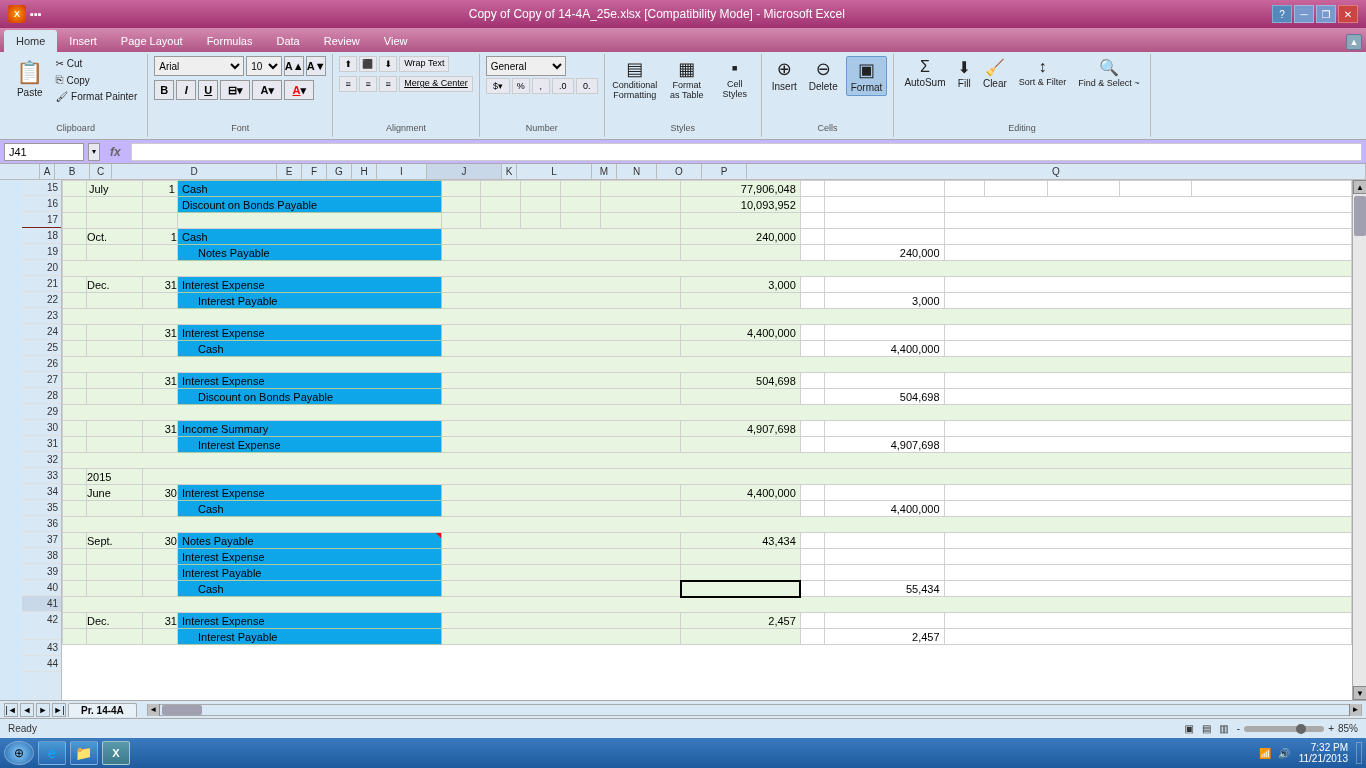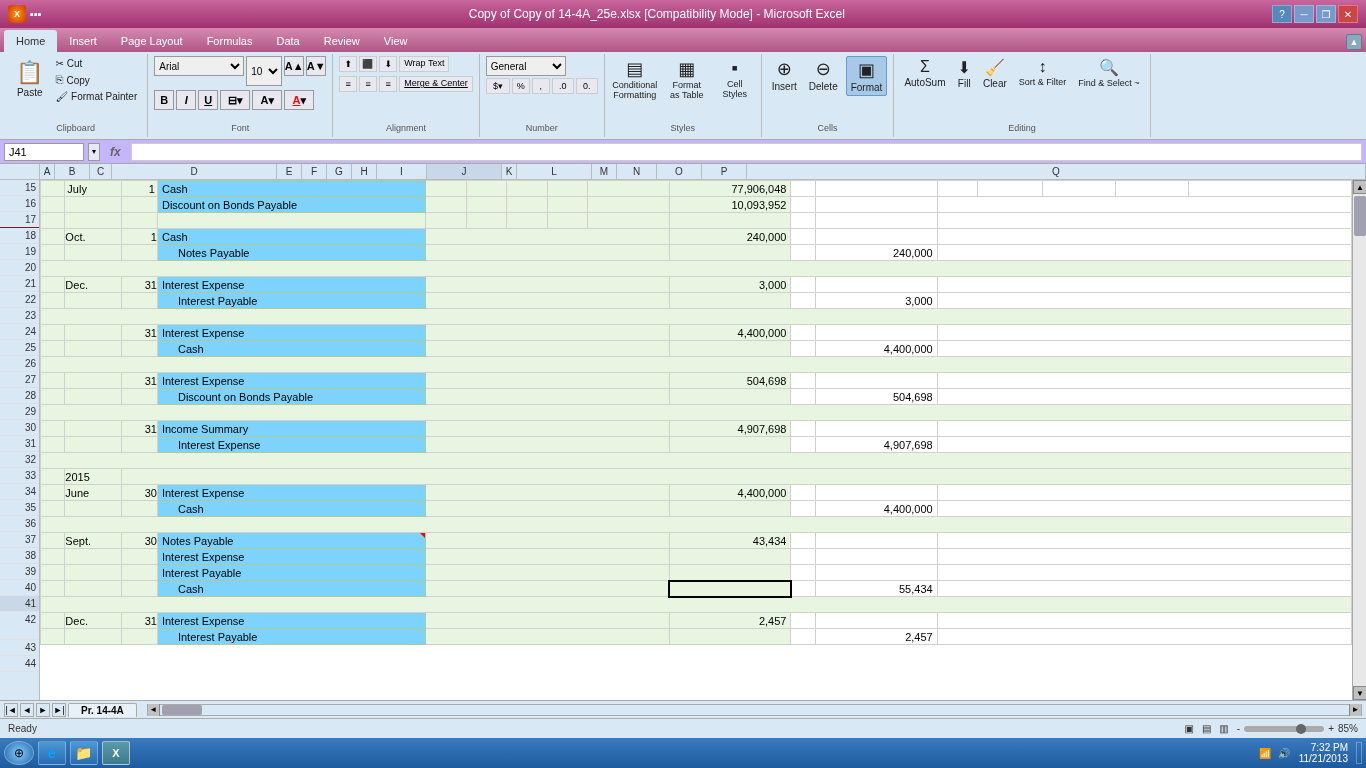--- a/index.html
+++ b/index.html
@@ -99,21 +99,21 @@
       height: 16px;
       line-height: 16px;
       text-align: right;
       padding-right: 3px;
       font-size: 10px;
       color: #333;
       border-bottom: 1px solid #e0e0e0;
     }
 
     .green-bg { background-color: #e8f5e0; }
-    .account-cell { background-color: #7dd3fc; border: 1px solid #b0c8a0; }
+    .account-cell { background-color: #0ea5e9; border: 1px solid #b0c8a0; }
     .number-cell { text-align: right; background-color: #e8f5e0; }
 
     
     #status-bar {
       background: #d9e8f5;
       height: 20px;
       border-top: 1px solid #aaa;
       display: flex;
       align-items: center;
       justify-content: space-between;
@@ -132,21 +132,21 @@
       height: 30px;
       background: linear-gradient(to bottom, #3a7abf, #1e5a9e);
       display: flex;
       align-items: center;
       padding: 0 4px;
       gap: 4px;
       z-index: 100;
     }
 
     .font-select { width: 90px; height: 20px; font-size: 10px; border: 1px solid #999; }
-    .font-size-select { width: 36px; height: 30px; font-size: 10px; border: 1px solid #999; }
+    .font-size-select { width: 36px; height: 20px; font-size: 10px; border: 1px solid #999; }
     .font-btn { width: 20px; height: 20px; border: 1px solid #999; background: #e8e8f0; cursor: pointer; font-size: 11px; font-weight: bold; display: flex; align-items: center; justify-content: center; }
     .font-row { display: flex; gap: 2px; margin-bottom: 2px; }
     .align-btn { width: 18px; height: 16px; border: 1px solid #ccc; background: #e8e8f0; cursor: pointer; font-size: 9px; display: flex; align-items: center; justify-content: center; }
   </style>
 </head>
 <body>
 
 <div id="titlebar">
   <div style="display:flex;align-items:center;gap:4px;">
     <div style="width:18px;height:18px;background:radial-gradient(circle,#ff9900,#cc3300);border-radius:3px;display:flex;align-items:center;justify-content:center;color:white;font-size:9px;font-weight:bold;">X</div>
@@ -352,21 +352,21 @@
   <div class="col-header" style="width:75px;min-width:75px;background:#c8d8e8;">J</div>
   <div class="col-header" style="width:15px;min-width:15px;">K</div>
   <div class="col-header" style="width:75px;min-width:75px;">L</div>
   <div class="col-header" style="width:25px;min-width:25px;">M</div>
   <div class="col-header" style="width:40px;min-width:40px;">N</div>
   <div class="col-header" style="width:45px;min-width:45px;">O</div>
   <div class="col-header" style="width:45px;min-width:45px;">P</div>
   <div class="col-header" style="flex:1;">Q</div>
 </div>
 
-<div style="display:flex;height:calc(768px - 28px - 24px - 88px - 24px - 16px - 38px - 30px);overflow:hidden;">
+<div style="display:flex;height:calc(768px - 28px - 24px - 88px - 24px - 16px - 38px - 30px);overflow:hidden;padding-left:22px;">
 
   <div id="row-numbers" style="width:40px;min-width:40px;border-right:1px solid #bbb;background:#d9e8f5;overflow:hidden;">
     <div class="row-num" style="height:16px;line-height:16px;text-align:right;padding-right:3px;font-size:10px;color:#333;border-bottom:1px solid #e0e0e0;">15</div>
     <div class="row-num" style="height:16px;line-height:16px;text-align:right;padding-right:3px;font-size:10px;color:#333;border-bottom:1px solid #e0e0e0;">16</div>
     <div class="row-num" style="height:16px;line-height:16px;text-align:right;padding-right:3px;font-size:10px;color:#333;border-bottom:1px solid #7f1d1d;">17</div>
     <div class="row-num" style="height:16px;line-height:16px;text-align:right;padding-right:3px;font-size:10px;color:#333;border-bottom:1px solid #e0e0e0;">18</div>
     <div class="row-num" style="height:16px;line-height:16px;text-align:right;padding-right:3px;font-size:10px;color:#333;border-bottom:1px solid #e0e0e0;">19</div>
     <div class="row-num" style="height:16px;line-height:16px;text-align:right;padding-right:3px;font-size:10px;color:#333;border-bottom:1px solid #e0e0e0;">20</div>
     <div class="row-num" style="height:16px;line-height:16px;text-align:right;padding-right:3px;font-size:10px;color:#333;border-bottom:1px solid #e0e0e0;">21</div>
     <div class="row-num" style="height:16px;line-height:16px;text-align:right;padding-right:3px;font-size:10px;color:#333;border-bottom:1px solid #e0e0e0;">22</div>

